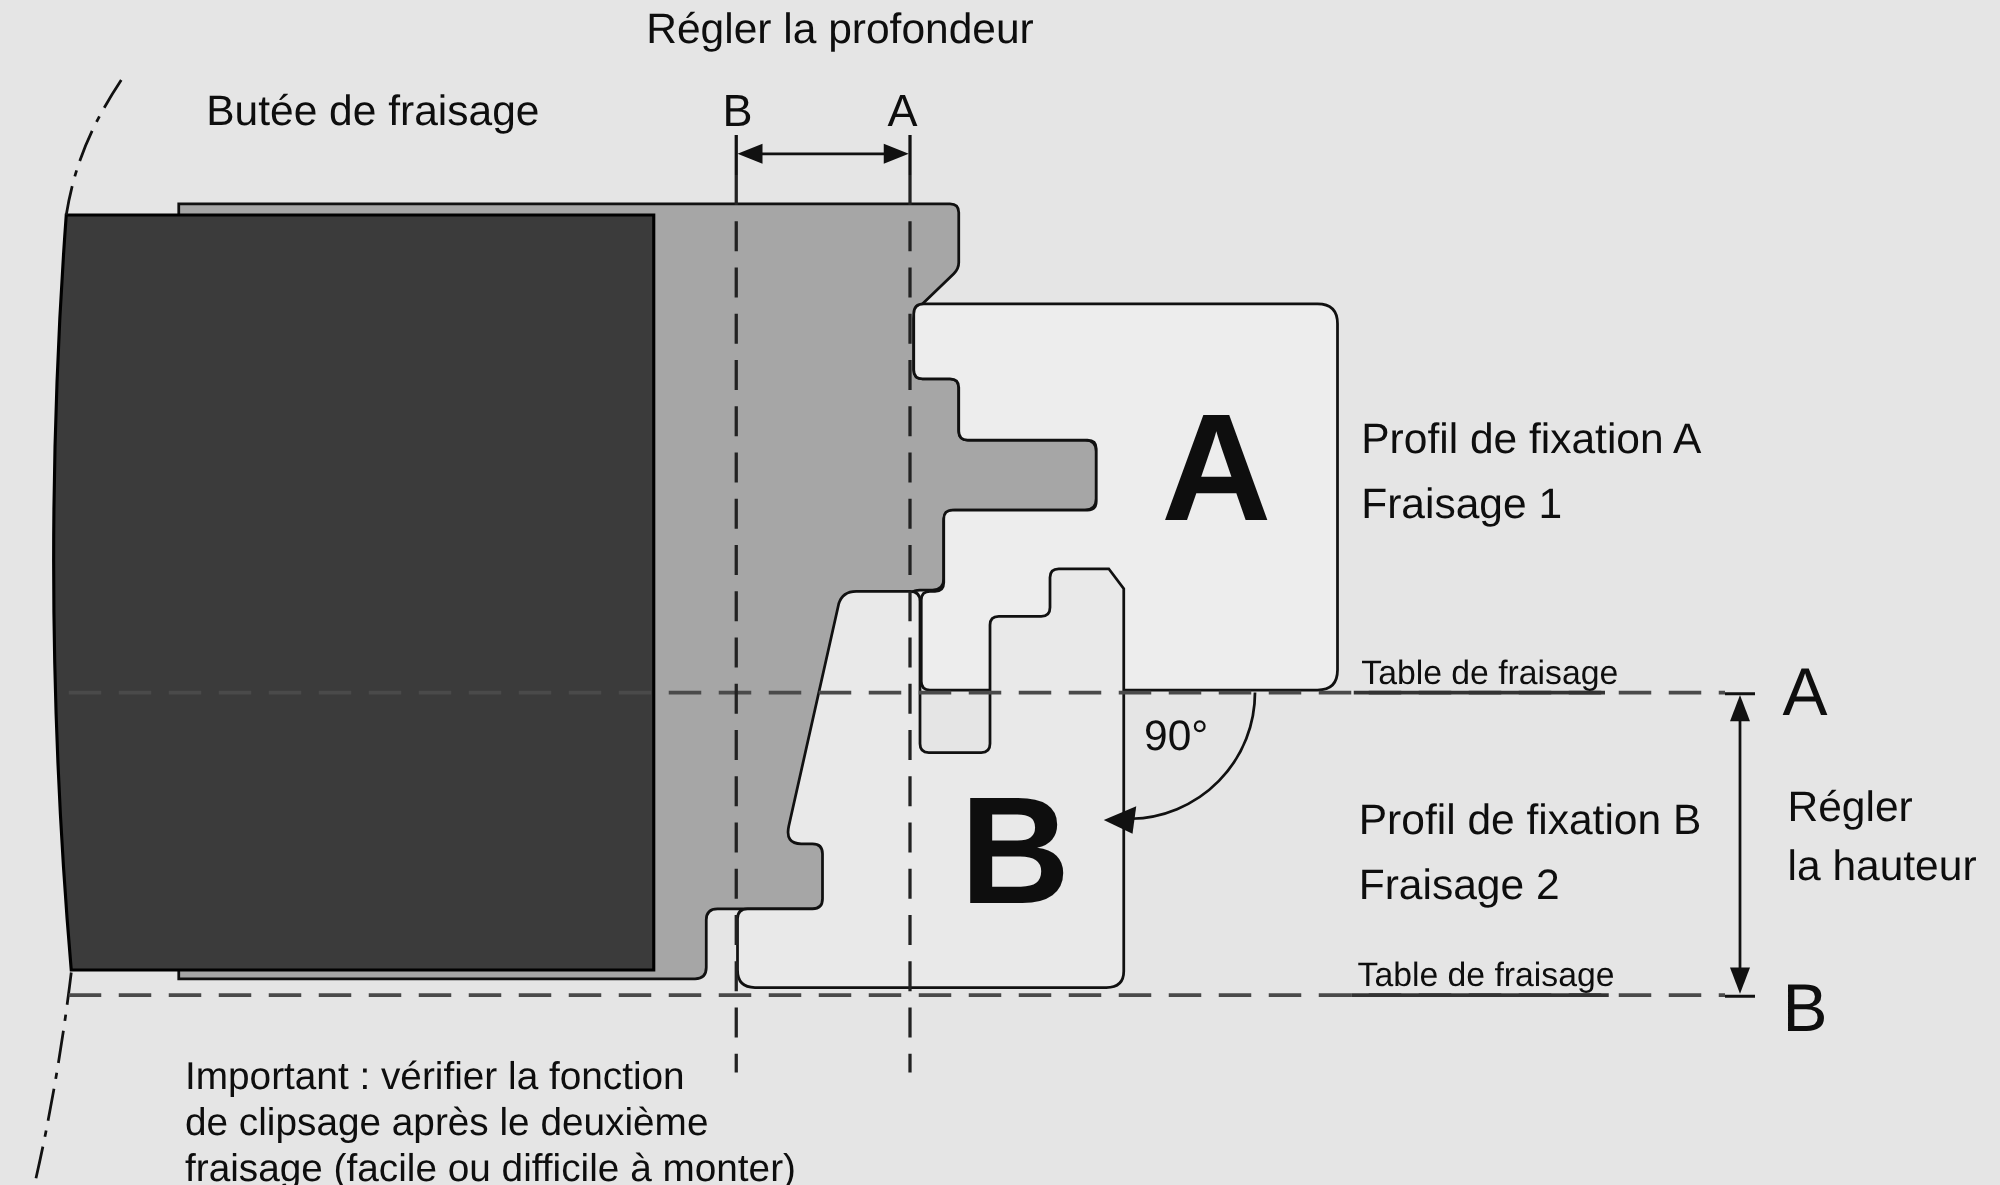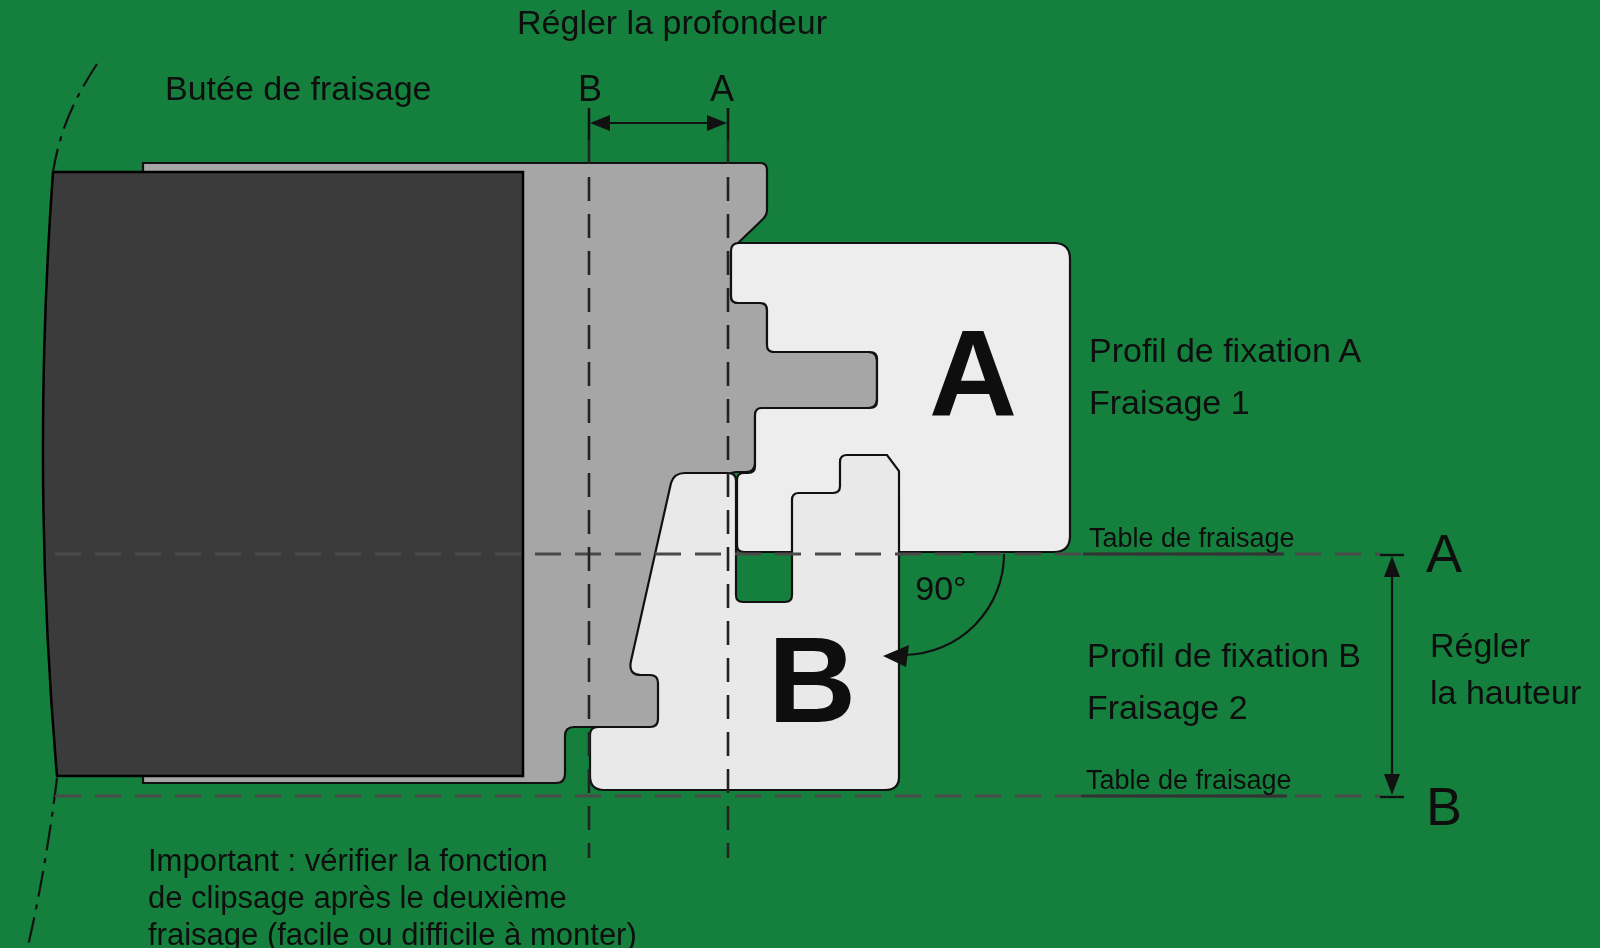--- a/index.html
+++ b/index.html
@@ -1,16 +1,16 @@
 <!DOCTYPE html>
 <html><head>
 <meta charset="utf-8">
 <style>
   html,body{margin:0;padding:0;background:#ffffff;}
-  .stage{width:1600px;height:948px;position:relative;background:#15803d;overflow:hidden;}
+  .stage{width:1600px;height:948px;position:relative;background:#e5e5e5;overflow:hidden;}
   svg{display:block;}
   text{font-family:"Liberation Sans", sans-serif;fill:#0e0e0e;}
   .lbl{font-size:34px;}
   .lbl-sm{font-size:27px;}
   .lbl-dim{font-size:36px;}
   .lbl-big{font-size:122px;font-weight:600;}
   .lbl-mark{font-size:54px;}
   .lbl-note{font-size:31px;}
 </style>
 </head>

